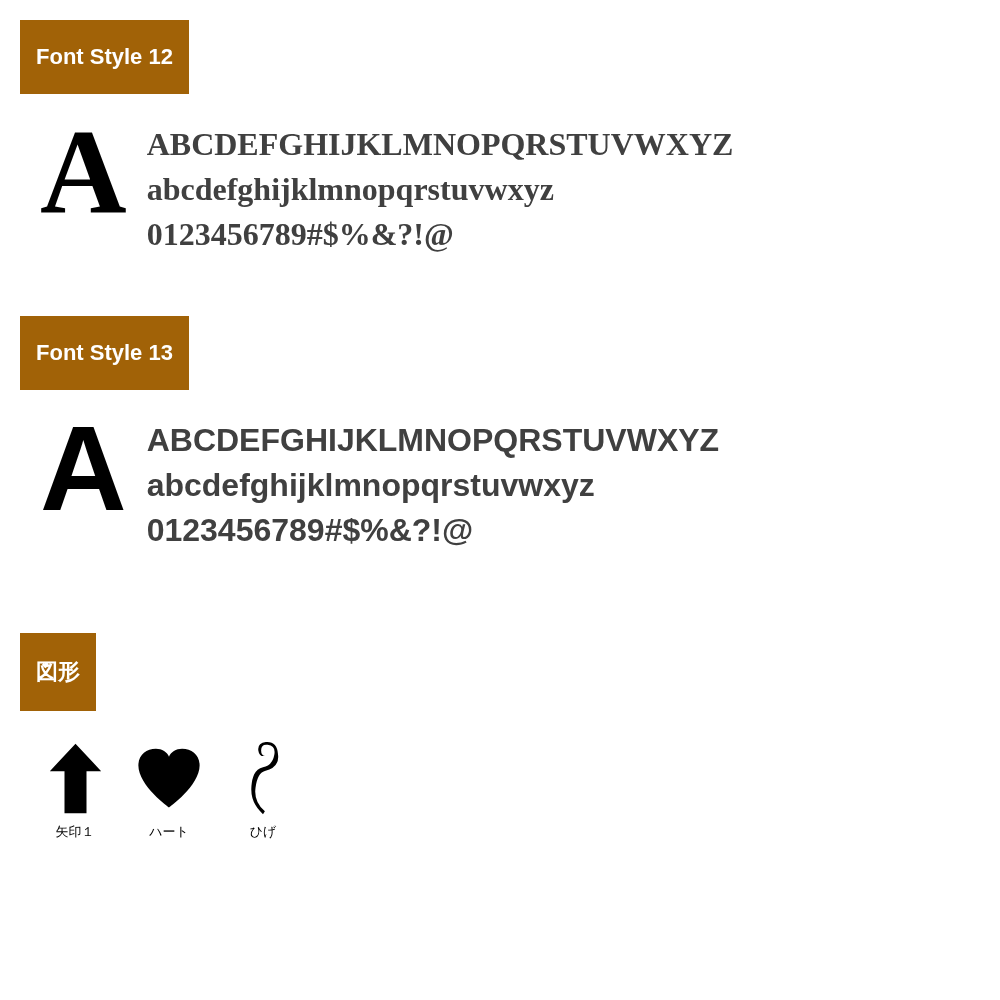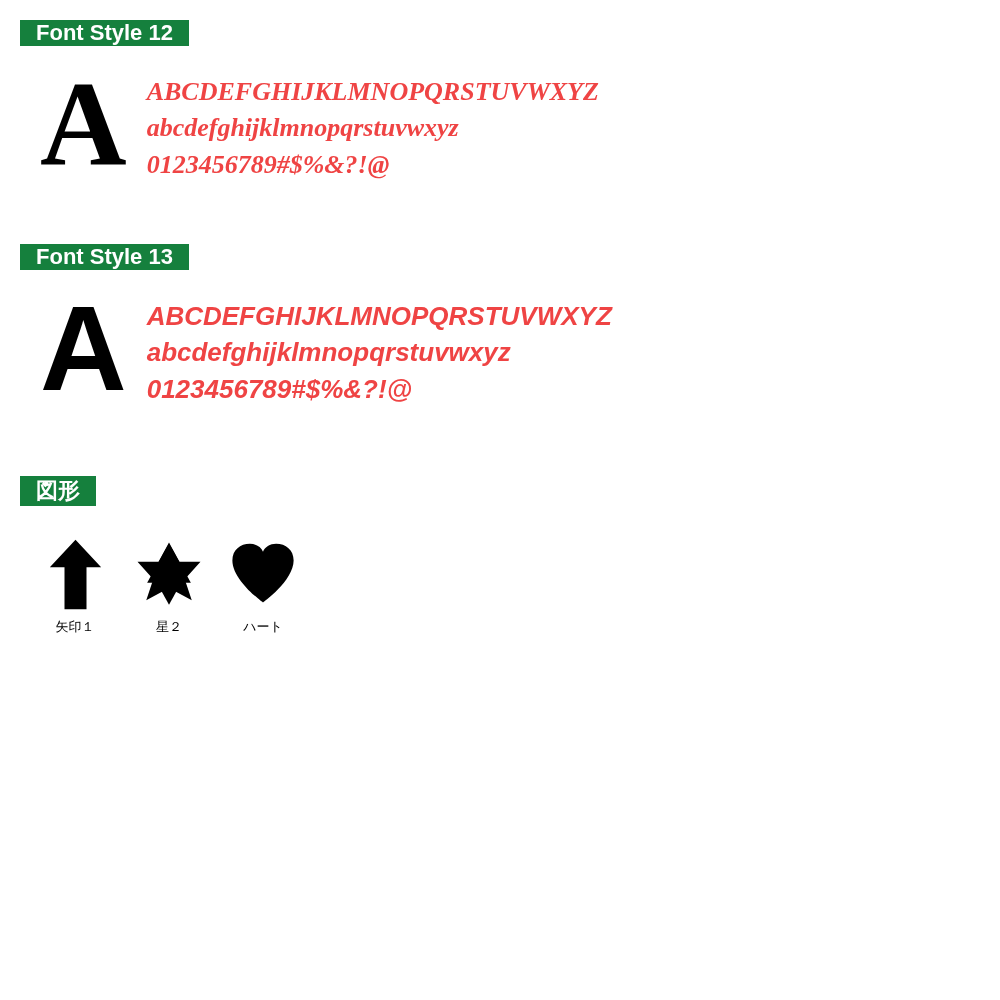--- a/index.html
+++ b/index.html
@@ -10,25 +10,25 @@
       min-height: 1000px;
       padding: 20px;
     }
 
     .section {
       margin-bottom: 30px;
     }
 
     .section-label {
       display: inline-block;
-      background: #15803d;
+      background: #a16207;
       color: #ffffff;
       font-size: 22px;
       font-weight: bold;
-      padding: 0 16px;
+      padding: 24px 16px;
       margin-bottom: 18px;
       font-family: sans-serif;
     }
 
     .font-demo {
       display: flex;
       align-items: flex-start;
       padding-left: 20px;
     }
 
@@ -42,42 +42,41 @@
     }
 
     .font-chars {
       display: flex;
       flex-direction: column;
       justify-content: center;
       padding-top: 10px;
     }
 
     .font-chars .line {
-      font-size: 26px;
+      font-size: 32px;
       font-weight: 700;
-      color: #ef4444;
+      color: #404040;
       line-height: 1.4;
-      font-style: italic;
     }
 
     
     .style12 .big-letter,
     .style12 .line {
       font-family: Georgia, 'Times New Roman', serif;
     }
 
     
     .style13 .big-letter,
     .style13 .line {
       font-family: Arial, Helvetica, sans-serif;
     }
 
     
     .shapes-section {
-      margin-top: 8px;
+      margin-top: 20px;
     }
 
     .shapes-grid {
       display: flex;
       flex-direction: row;
       align-items: flex-start;
       gap: 0;
       margin-top: 10px;
       padding-left: 10px;
     }
@@ -156,37 +155,34 @@
         </svg>
       </div>
       <div class="shape-label">矢印１</div>
     </div>
 
 
 
 
 
 
-    <div class="shape-item">
-      <div class="shape-icon">
-        <svg viewBox="0 0 80 80" width="72" height="72">
-          <polygon points="40,4 52,26 76,26 58,46 66,70 40,56 14,70 22,46 4,26 28,26"></polygon>
-
-          <polygon points="40,5 65,50 15,50" fill="#000"></polygon>
-          <polygon points="40,75 65,30 15,30" fill="#000"></polygon>
-        </svg>
-      </div>
-      <div class="shape-label">星２</div>
-    </div>
 
     <div class="shape-item">
       <div class="shape-icon">
         <svg viewBox="0 0 80 75" width="75" height="72">
           <path d="M40,70 C40,70 5,45 5,22 C5,10 14,3 25,3 C32,3 38,7 40,12 C42,7 48,3 55,3 C66,3 75,10 75,22 C75,45 40,70 40,70 Z"></path>
         </svg>
       </div>
       <div class="shape-label">ハート</div>
     </div>
 
 
+    <div class="shape-item">
+      <div class="shape-icon">
+        <svg viewBox="0 0 40 80" width="38" height="75">
+          <path d="M20,78 Q5,65 8,45 Q10,30 20,28 Q30,26 32,15 Q34,5 25,4 Q18,3 18,10 Q18,15 22,16 Q16,17 15,10 Q14,2 23,1 Q35,0 36,14 Q38,28 22,32 Q14,34 12,50 Q10,65 22,75 Z"></path>
+        </svg>
+      </div>
+      <div class="shape-label">ひげ</div>
+    </div>
 
   </div>
 </div>
 
 </body></html>

